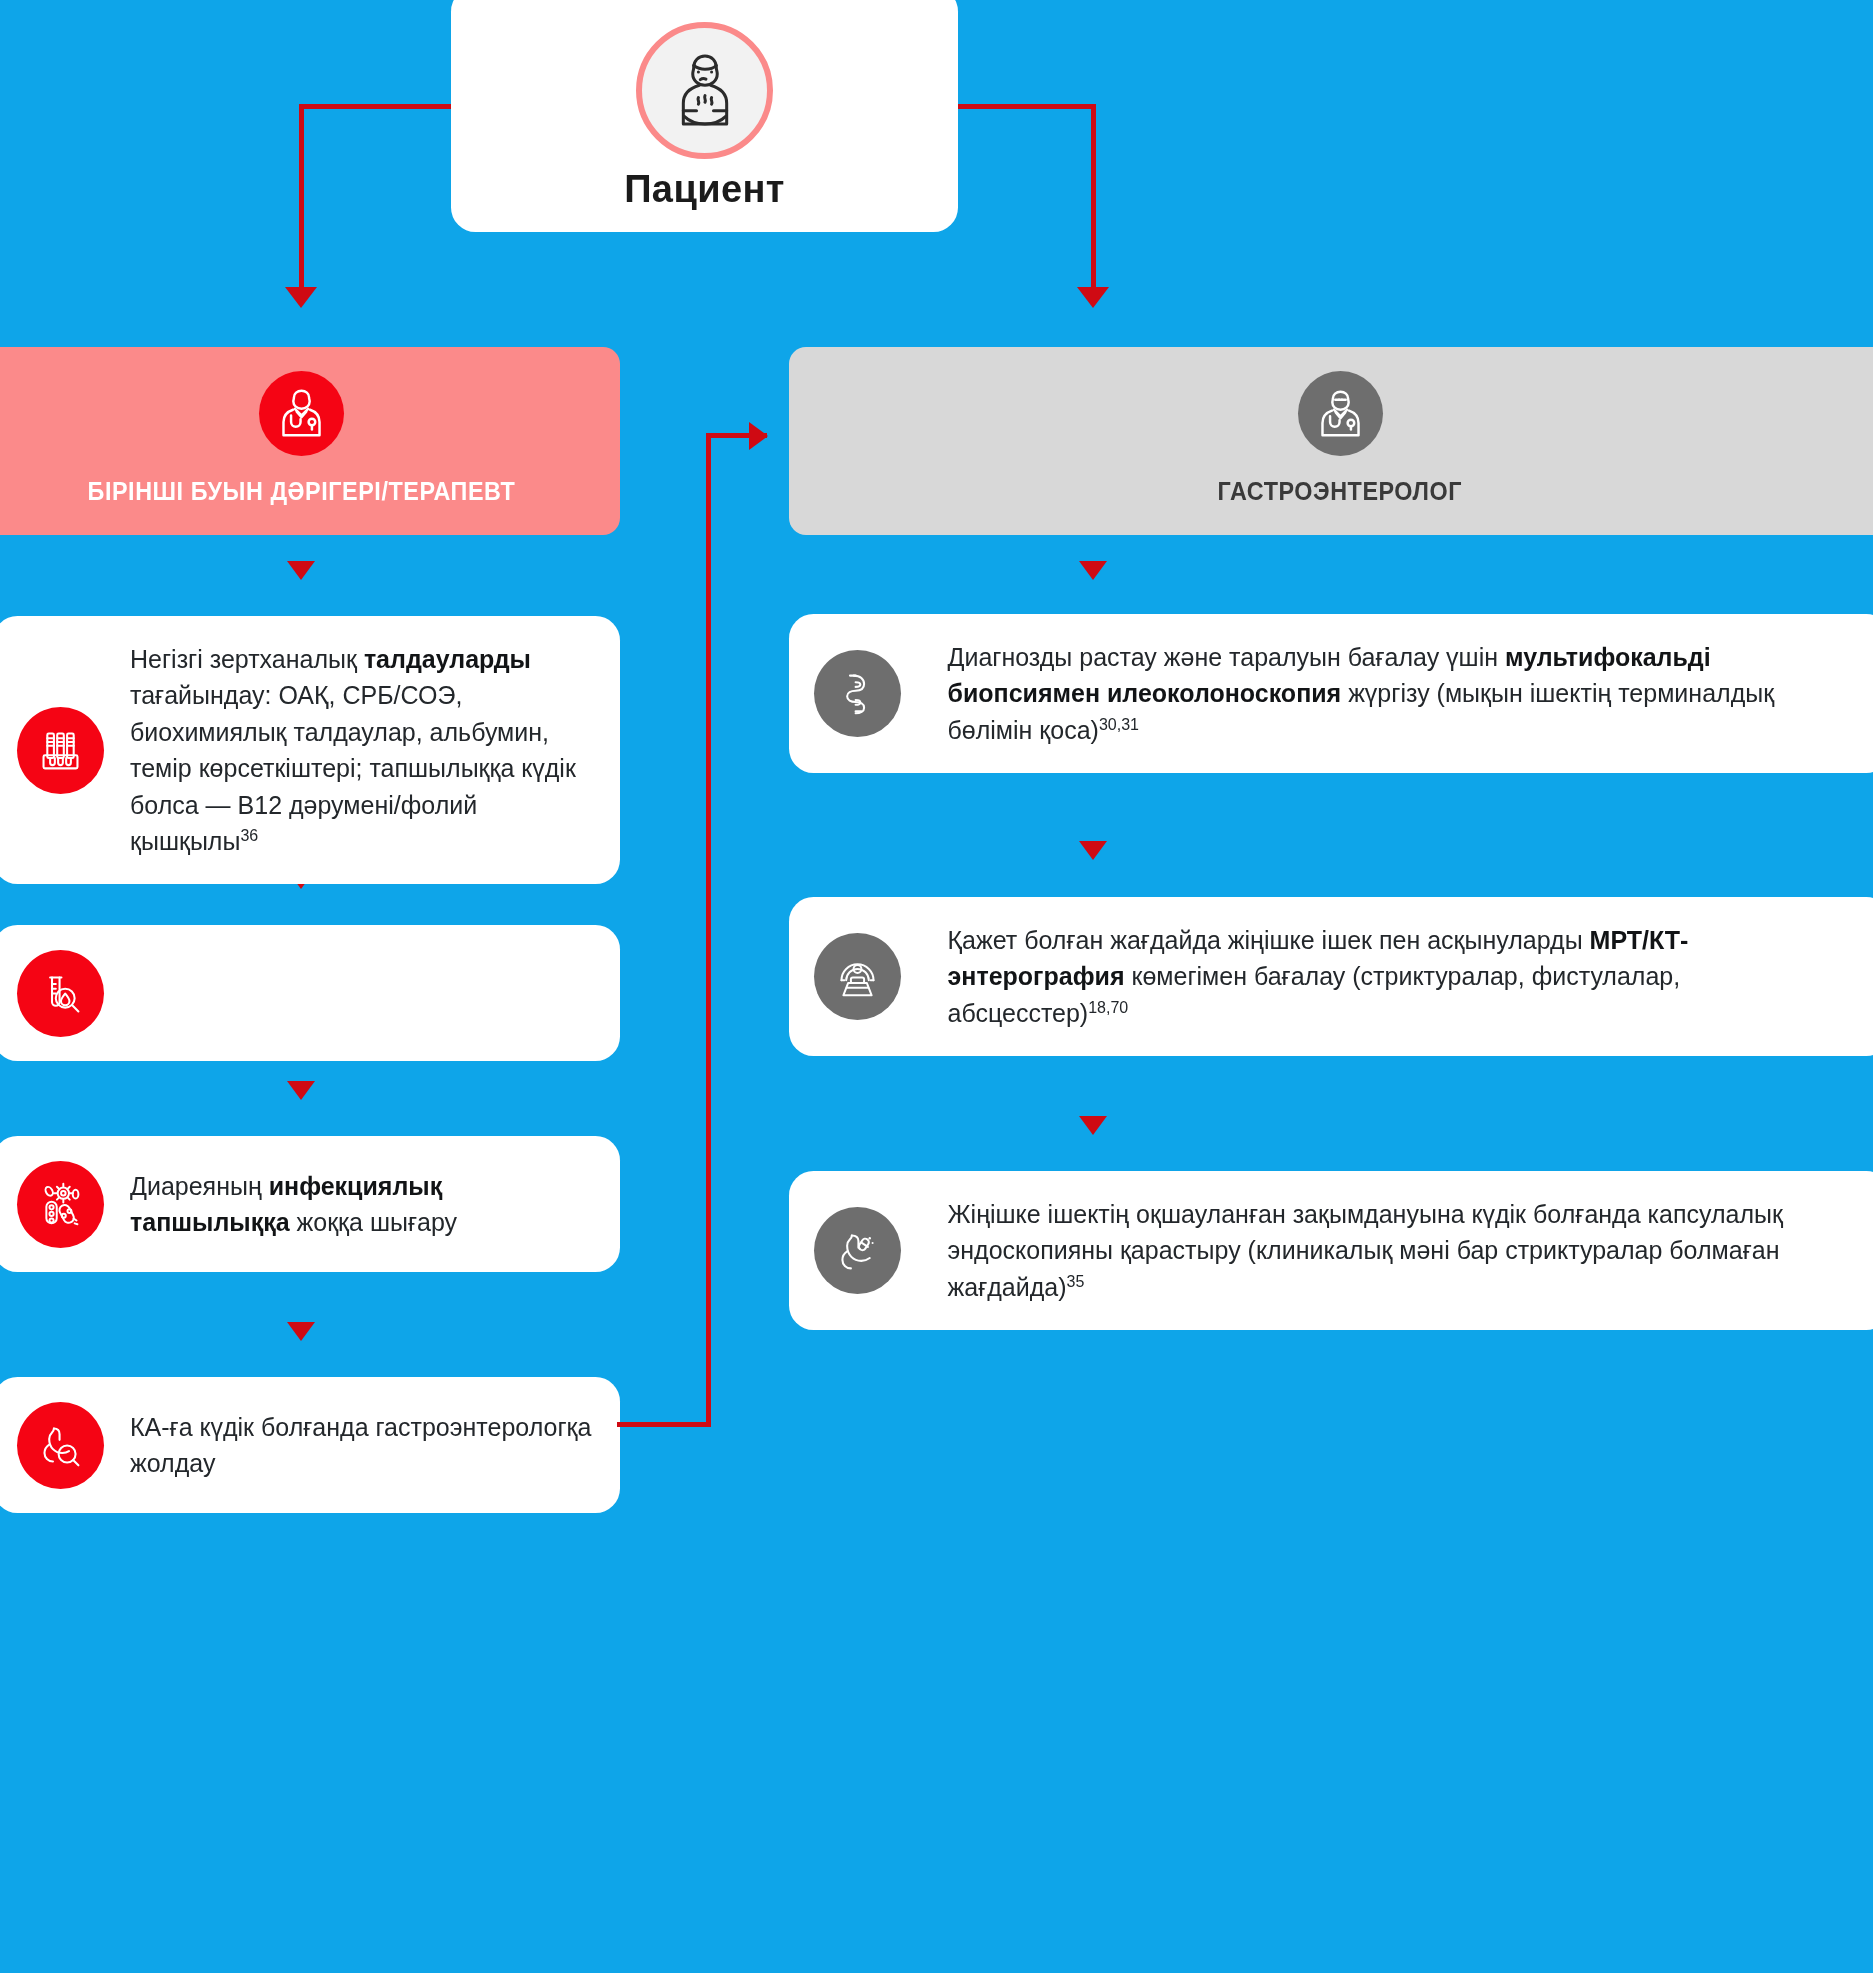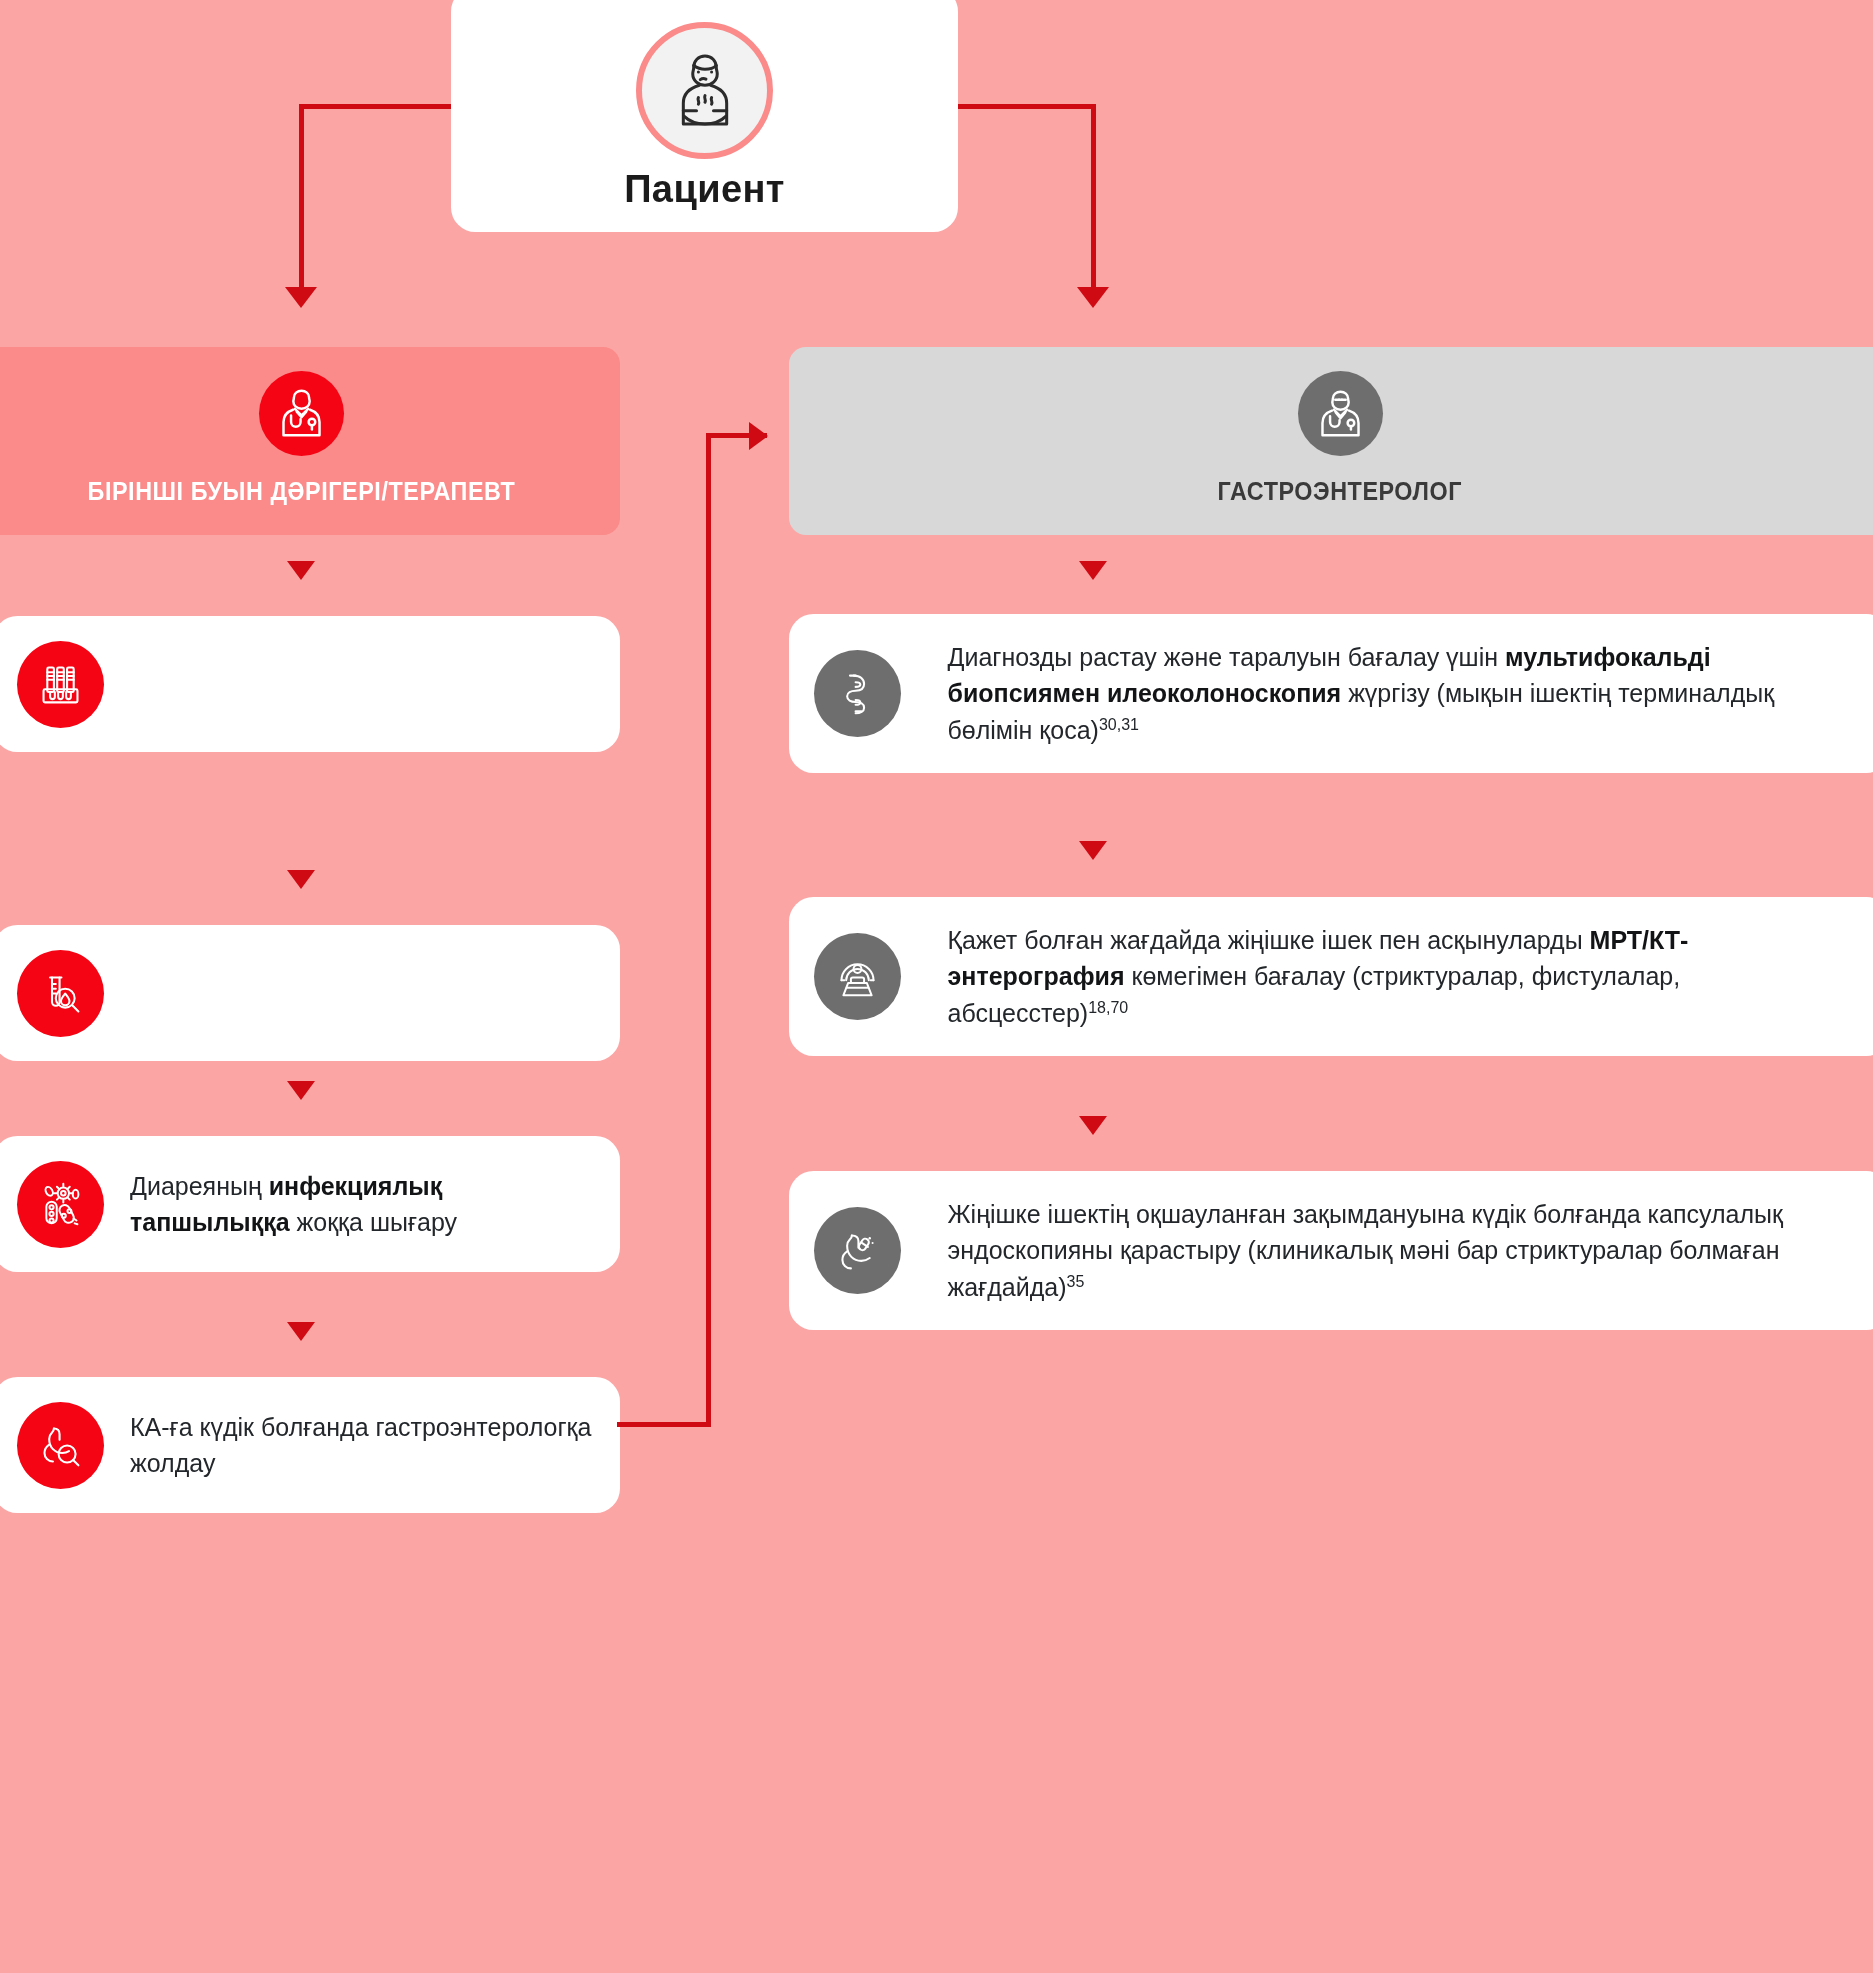--- a/index.html
+++ b/index.html
@@ -6,21 +6,21 @@
   html, body {
     background: #000;
     width: 1874px;
     height: 1974px;
     font-family: "Liberation Sans", sans-serif;
   }
   #stage {
     position: relative;
     width: 1874px;
     height: 1974px;
-    background: #fca5a5;
+    background: #0ea5e9;
     overflow: hidden;
   }
 
   
   .patient-card {
     position: absolute;
     left: 451px; top: -13px;
     width: 507px; height: 245px;
     background: #ffffff;
     border-radius: 24.5px;
@@ -224,20 +224,21 @@
         <rect x="33" y="8" width="7" height="26" rx="1.5"></rect>
         <path d="M12 13h7M12 17h7M12 21h7"></path>
         <path d="M22.5 13h7M22.5 17h7M22.5 21h7"></path>
         <path d="M33 13h7M33 17h7M33 21h7"></path>
         <rect x="8" y="31" width="36" height="14" rx="1.5"></rect>
         <path d="M15 34v5a2.5 2.5 0 0 0 5 0v-5"></path>
         <path d="M23.5 34v5a2.5 2.5 0 0 0 5 0v-5"></path>
         <path d="M32 34v5a2.5 2.5 0 0 0 5 0v-5"></path>
       </svg>
     </div>
+    <div class="card-text">Негізгі зертханалық <b>талдауларды</b> тағайындау: ОАҚ, СРБ/СОЭ, биохимиялық талдаулар, альбумин, темір көрсеткіштері; тапшылыққа күдік болса — В12 дәрумені/фолий қышқылы<sup>36</sup></div>
   </div>
 
   <div class="card left" style="top:925px;">
     <div class="card-icon red">
       <svg width="49" height="49" viewBox="0 0 52 52" fill="none" stroke="#ffffff" stroke-width="2.2" stroke-linecap="round" stroke-linejoin="round">
         <path d="M15 9h12"></path>
         <path d="M17 9v26a4 4 0 0 0 8 0V9"></path>
         <path d="M17 16h4M17 21h4M17 26h4"></path>
         <circle cx="31" cy="31" r="10"></circle>
         <path d="M38.5 38.5L45 45"></path>

